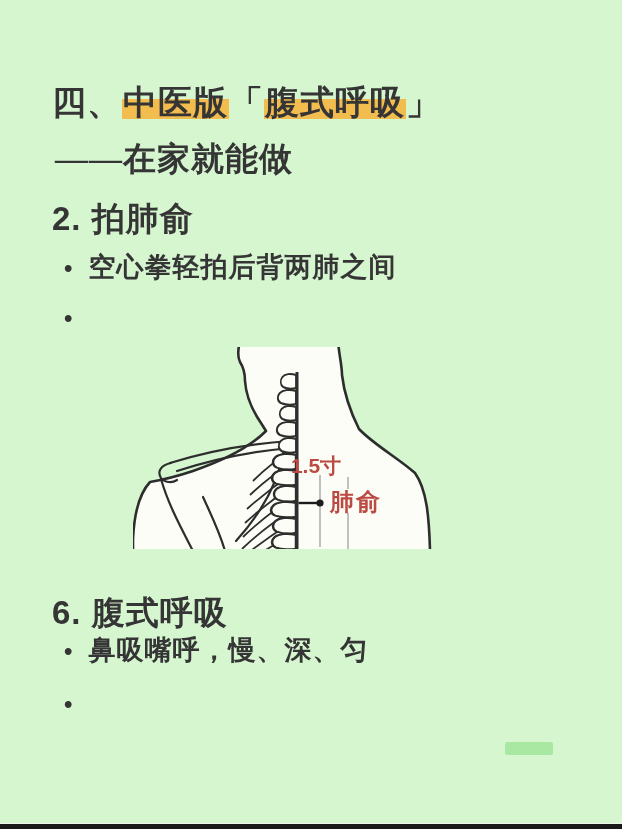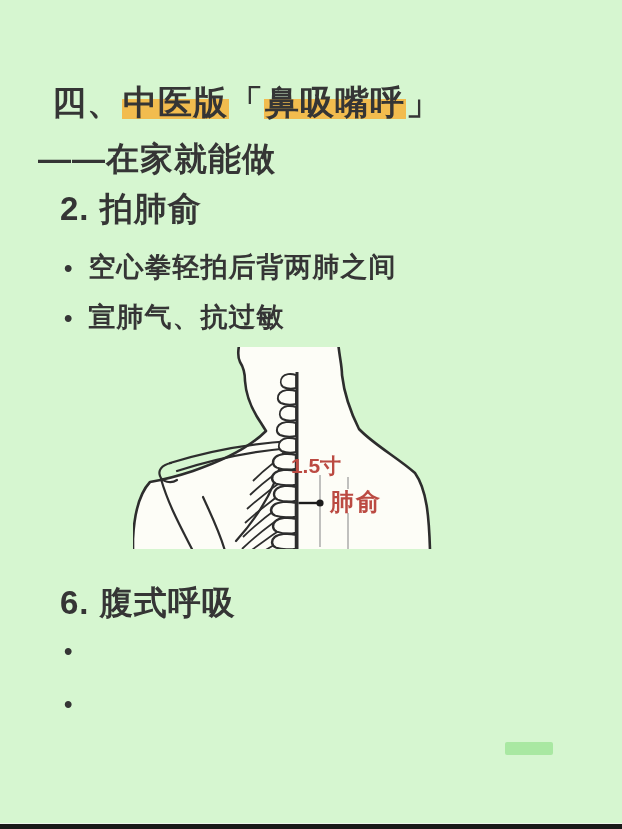--- a/index.html
+++ b/index.html
@@ -6,22 +6,22 @@
   .canvas{
     position:relative;
     width:622px;height:829px;
     background:#d6f6d0;
     overflow:hidden;
     font-family:"Liberation Sans","DejaVu Sans",sans-serif;
     color:#353535;
   }
   .line{position:absolute;white-space:nowrap;font-weight:700;letter-spacing:1px;}
   .title{left:52px;top:80px;font-size:34px;}
-  .subtitle{left:38px;top:137px;font-size:33px;}
-  .sec{left:60px;font-size:33px;}
+  .subtitle{left:55px;top:137px;font-size:33px;font-family:Liberation Serif, serif;}
+  .sec{left:52px;font-size:33px;margin-top:10px;}
   .hl{
     background-image:linear-gradient(to bottom,rgba(0,0,0,0) 42%,#f2bc4e 42%,#f2bc4e 94%,rgba(0,0,0,0) 94%);
     padding:0 1px;
     margin-top:20px;
   }
   .bullet{position:absolute;left:64px;display:flex;align-items:flex-start;}
   .bullet .dot{
     font-size:24px;line-height:42px;margin-right:16px;font-weight:700;
   }
   .bullet .btext{font-size:27px;font-weight:700;letter-spacing:1px;line-height:40px;white-space:nowrap;}
@@ -33,33 +33,32 @@
   .bottom-bar{
     position:absolute;left:0;bottom:0;width:100%;height:5px;
     background:#191919;border-top:1px solid #eef5ec;
   }
 </style>
 </head>
 <body>
 
 <div class="canvas">
 
-  <div class="line title"><span>四、</span><span class="hl">中医版</span><span>「</span><span class="hl">鼻吸嘴呼</span><span>」</span></div>
+  <div class="line title"><span>四、</span><span class="hl">中医版</span><span>「</span><span class="hl">腹式呼吸</span><span>」</span></div>
 
   <div class="line subtitle">——在家就能做</div>
 
   <div class="line sec" style="top:187px">2. 拍肺俞</div>
 
   <div class="bullet" style="top:247px">
     <span class="dot">•</span>
     <span class="btext">空心拳轻拍后背两肺之间</span>
   </div>
   <div class="bullet" style="top:297px">
     <span class="dot">•</span>
-    <span class="btext">宣肺气、抗过敏</span>
   </div>
 
   <svg class="diagram" viewBox="0 0 304 202" width="304" height="202">
     <defs>
       <path id="vert" d="M0 0 C-7 -2 -14 -1 -17 2 C-20 5 -20 10 -16 12 C-11 14 -4 14 0 13 Z"></path>
     </defs>
 
     <path d="M107 -6 C105 2 104 9 107 15 C111 21 112 27 112 34 C113 48 119 63 128 76 L133 84
          C118 99 92 113 60 124 C45 129 29 133 17 135 C5 148 1 170 0 192 L0 210 L297 210 L297 203
          C296 170 294 143 282 126 C265 111 240 97 226 82 C216 62 211 45 209 28
@@ -110,20 +109,21 @@
     </g>
 
     <text x="183" y="126" text-anchor="middle" font-size="21" font-weight="700" fill="#bb4a42">1.5寸</text>
     <text x="197" y="163" font-size="24" font-weight="700" letter-spacing="2" fill="#bb4a42">肺俞</text>
   </svg>
 
   <div class="line sec" style="top:581px">6. 腹式呼吸</div>
 
   <div class="bullet" style="top:630px">
     <span class="dot">•</span>
+    <span class="btext">鼻吸嘴呼，慢、深、匀</span>
   </div>
   <div class="bullet" style="top:683px">
     <span class="dot">•</span>
   </div>
 
   <div class="mini-rect"></div>
   <div class="bottom-bar"></div>
 
 </div>
 

